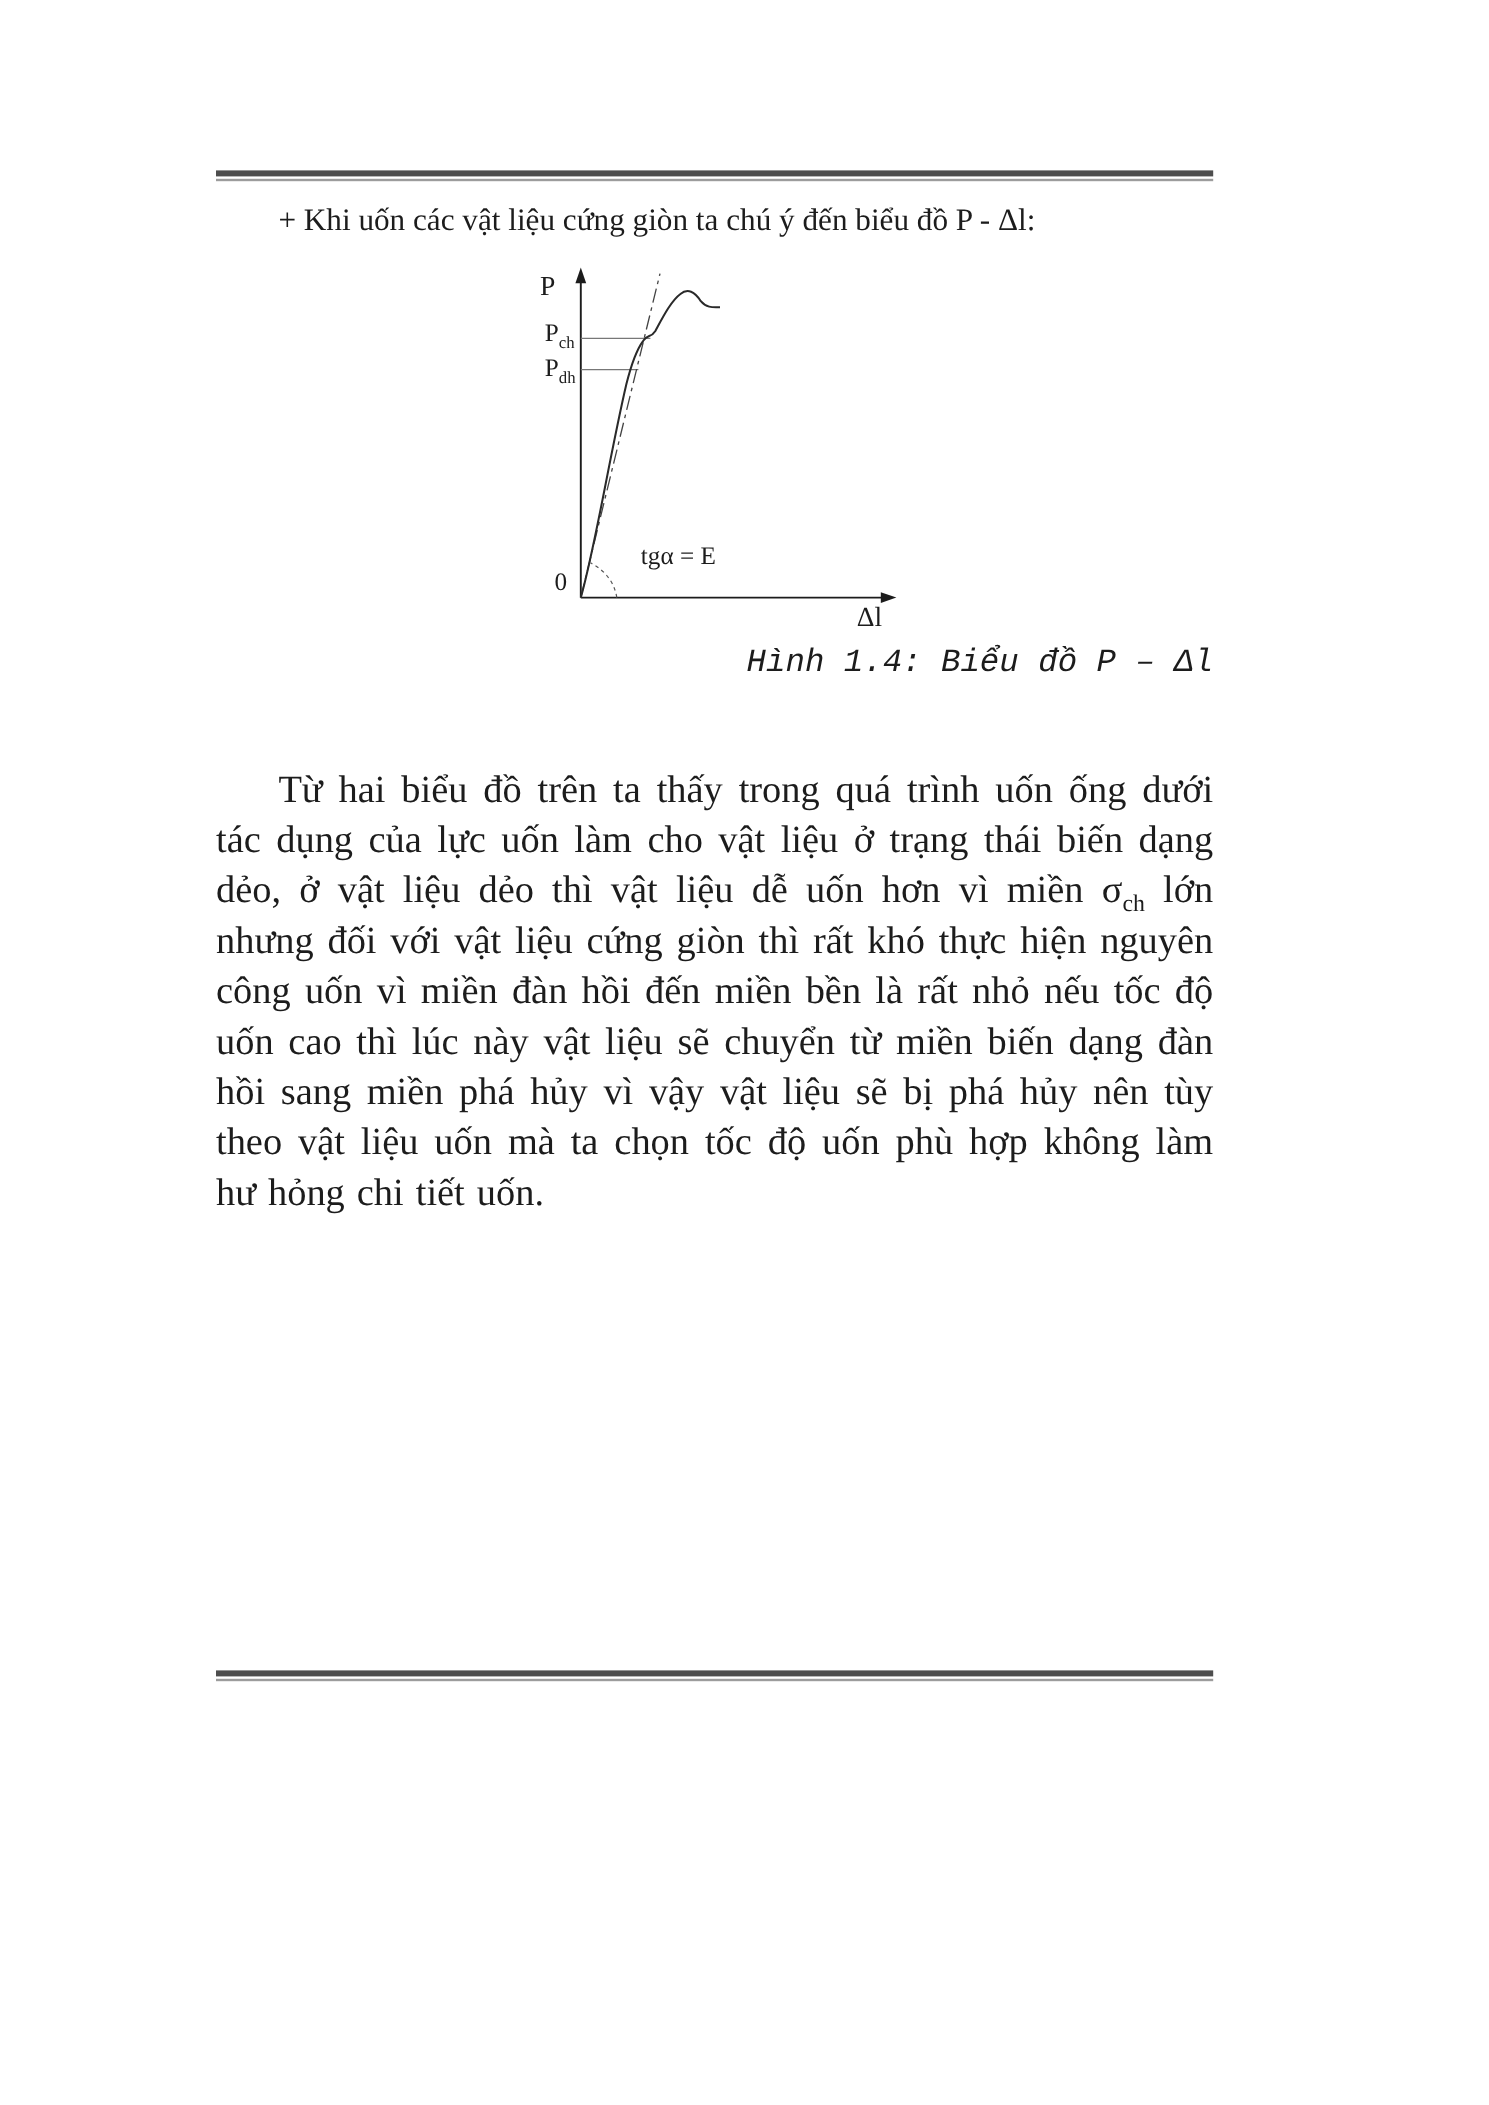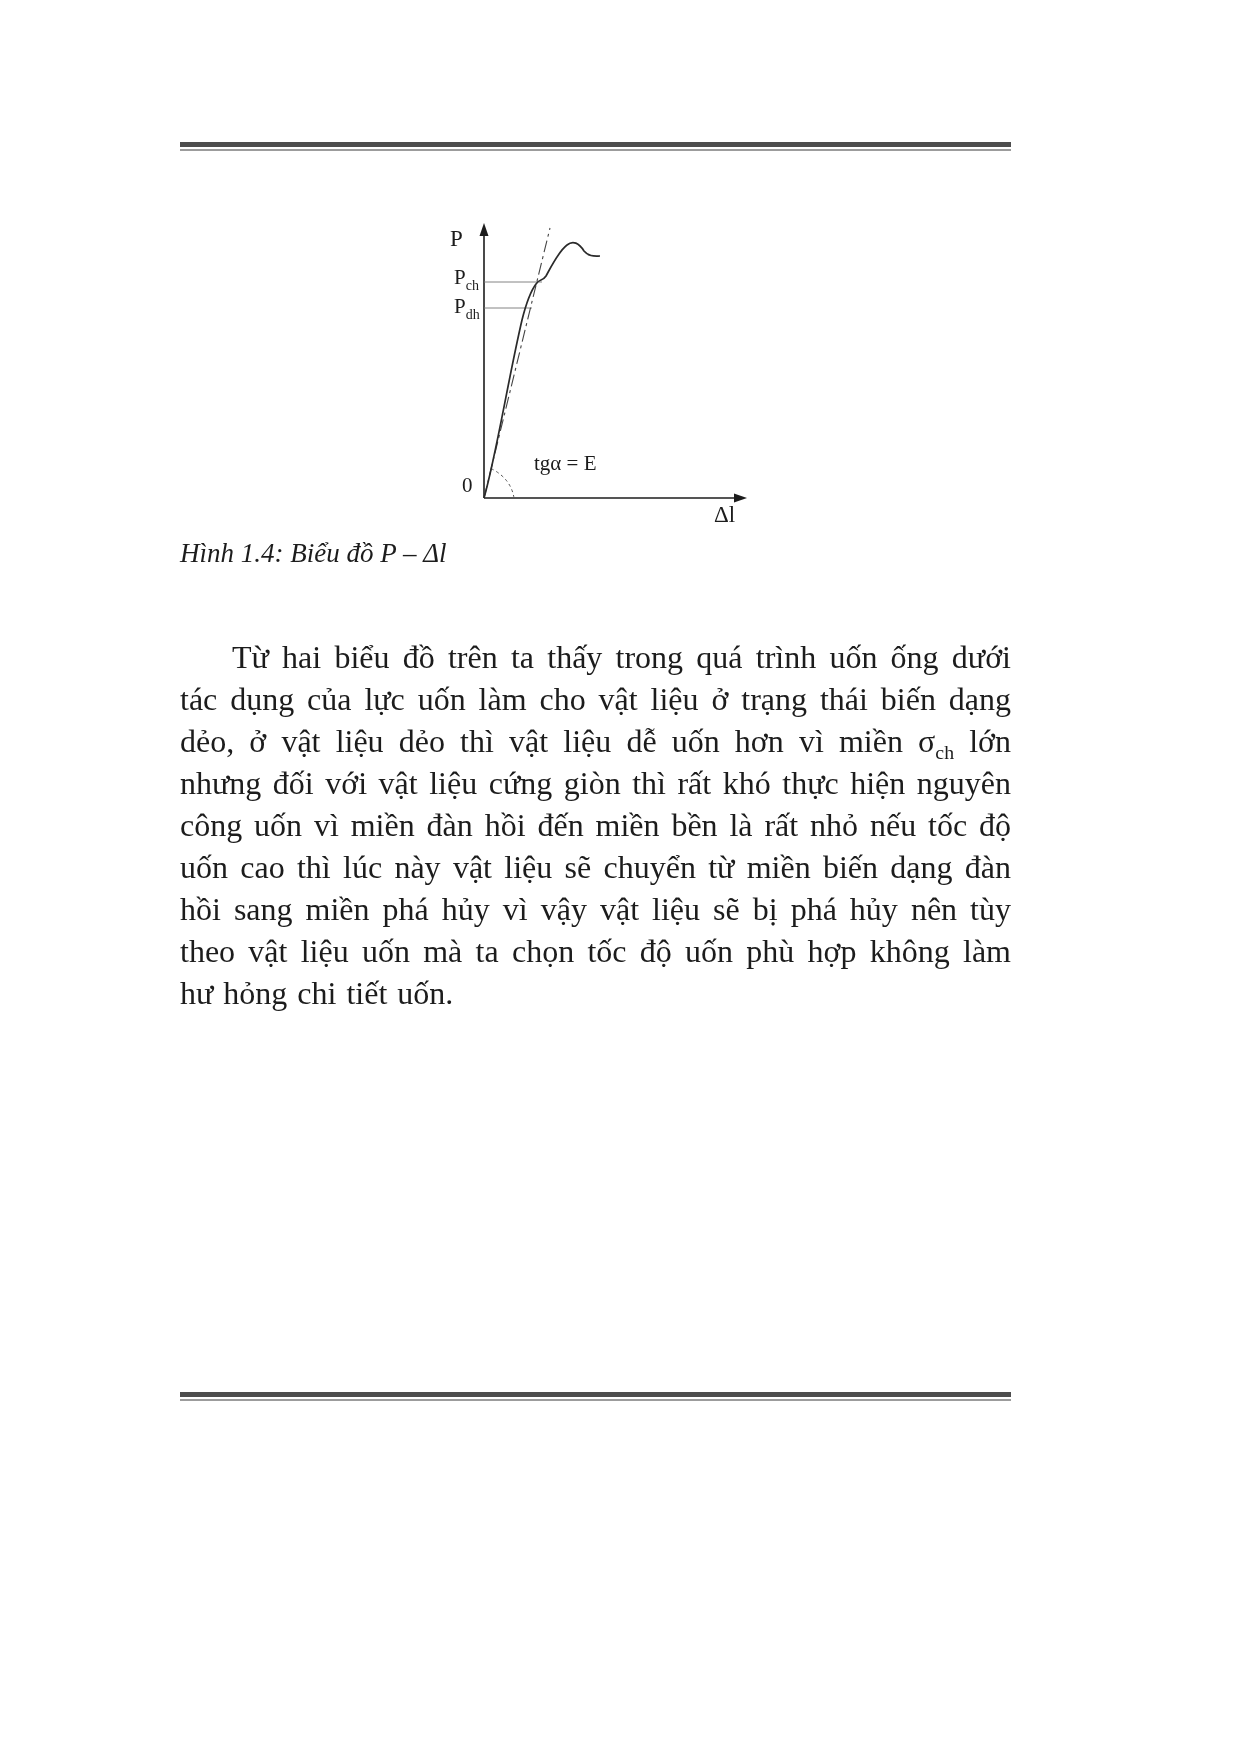--- a/index.html
+++ b/index.html
@@ -26,21 +26,21 @@
     font-size:26px; line-height:36px;
     padding-left:52px; box-sizing:border-box;
   }
 
   .figure-wrap { position:absolute; left:180px; top:220px; width:831px; }
   .figure-wrap svg { display:block; margin-left:262px; }
   svg text { font-family:"Liberation Serif", serif; fill:#1c1c1c; }
 
   .caption {
     position:absolute; left:180px; top:538px; width:831px;
-    text-align:left; font-style:italic; font-size:27px;
+    text-align:right; font-style:italic; font-size:27px;font-family:Liberation Mono, monospace;
   }
 
   .body-par {
     position:absolute; left:180px; top:604px; width:831px;
     font-size:32px; line-height:42px;
     text-align:justify; text-indent:52px;
     word-spacing:2px;
   }
   .body-par sub { font-size:0.62em; line-height:0; }
 
@@ -53,20 +53,21 @@
 <body>
 
 <div class="page">
 
   <div class="rule rule-top">
     <div class="thick"></div>
     <div class="gap"></div>
     <div class="thin"></div>
   </div>
 
+  <div class="intro">+ Khi uốn các vật liệu cứng giòn ta chú ý đến biểu đồ P - Δl:</div>
 
   <div class="figure-wrap">
     <svg width="340" height="314" viewBox="0 0 340 314">
 
       <line x1="42" y1="278" x2="42" y2="12" stroke="#1c1c1c" stroke-width="1.6"></line>
       <polygon points="42,3 37.5,16 46.5,16" fill="#1c1c1c"></polygon>
       <line x1="42" y1="278" x2="296" y2="278" stroke="#1c1c1c" stroke-width="1.6"></line>
       <polygon points="305,278 292,273.5 292,282.5" fill="#1c1c1c"></polygon>
 
       <text x="8" y="26" font-size="23">P</text>

